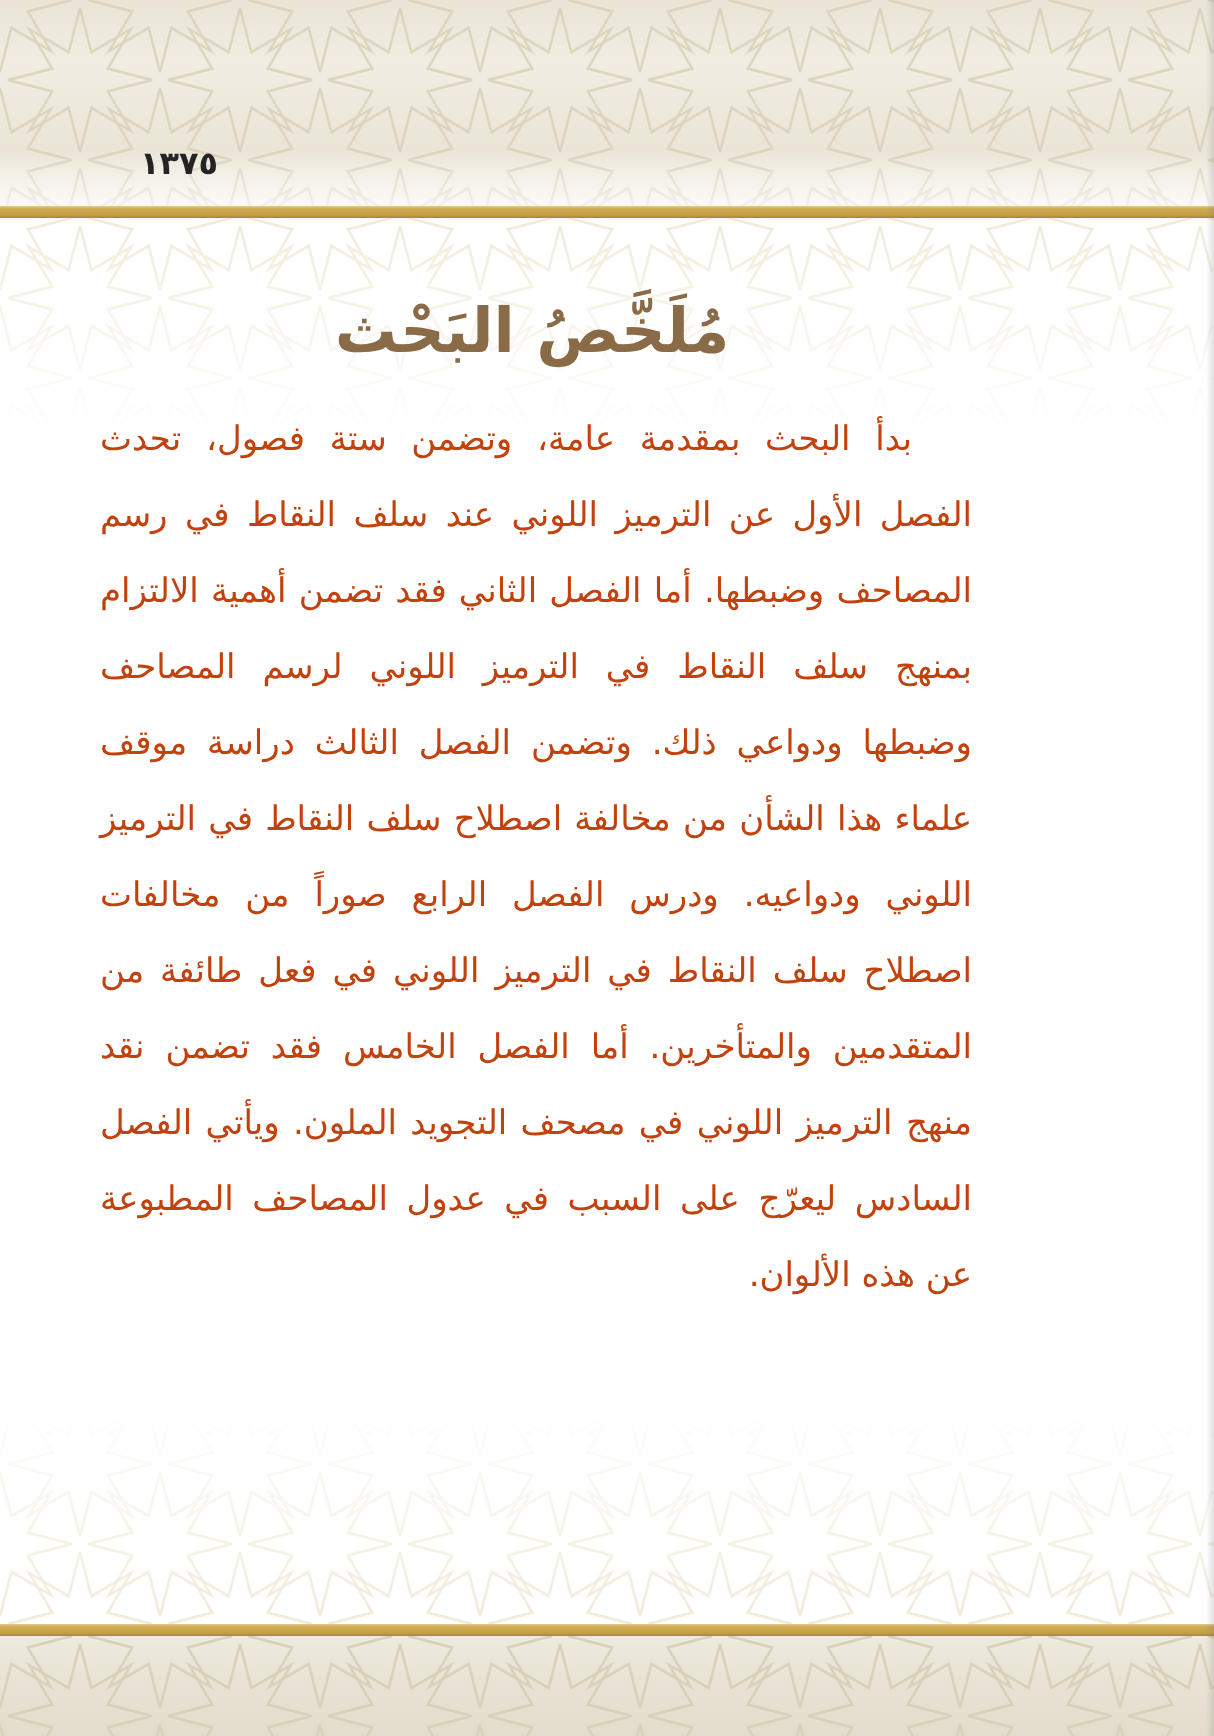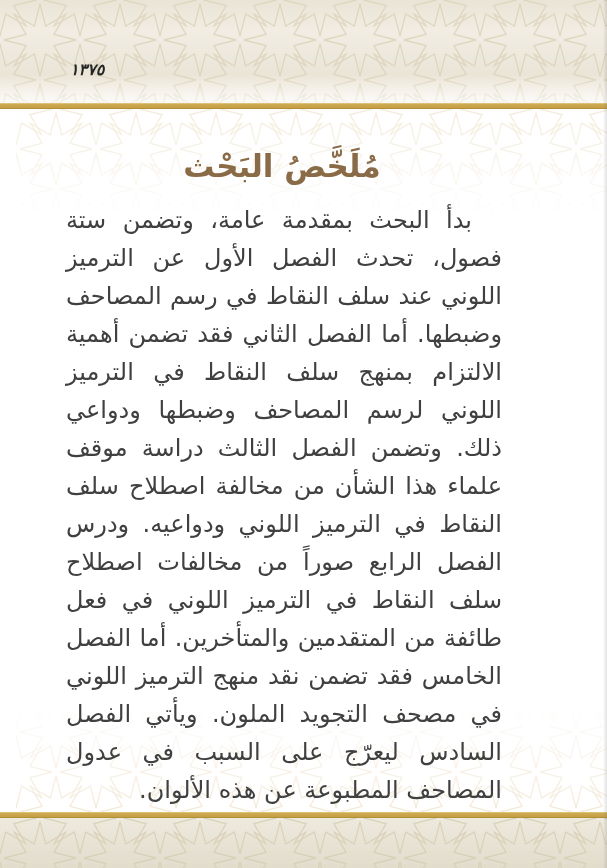--- a/index.html
+++ b/index.html
@@ -15,41 +15,41 @@
   .top-band{
     position:absolute;top:0;left:0;width:607px;height:103px;
     background:linear-gradient(180deg,#e9e4d6 0%,#f1ede3 30%,#eae5d7 72%,#f5f1e8 100%);
   }
   .top-band .pattern-svg{position:absolute;inset:0;opacity:.85;}
   .top-band .glow{
     position:absolute;left:0;bottom:0;width:100%;height:26px;
     background:linear-gradient(180deg,rgba(255,255,255,0) 0%,rgba(255,255,255,.65) 100%);
   }
   .header-row{
-    position:absolute;left:0;bottom:22px;width:100%;height:34px;font-style:italic;
+    position:absolute;left:0;bottom:10px;width:100%;height:34px;
   }
   .page-number{
     position:absolute;left:70px;bottom:2px;
     font-size:16px;font-weight:bold;color:#242424;letter-spacing:1px;
   }
   .running-title{
     position:absolute;right:18px;bottom:0;
     font-size:14px;font-weight:bold;color:#3a3a3a;
     white-space:nowrap;
   }
   
   .gold-rule{
     position:absolute;left:0;width:607px;height:6px;
     background:linear-gradient(180deg,#e3cc8a 0%,#cda94f 25%,#c5a047 75%,#a8852f 100%);
   }
   .gold-rule.top{top:103px;}
   .gold-rule.bottom{top:812px;}
   
   .main{
-    position:absolute;top:109px;left:16px;width:532px;height:703px;
+    position:absolute;top:109px;left:0;width:532px;height:703px;
     background:#ffffff;
   }
   .faint-top{position:absolute;top:0;left:0;width:607px;height:118px;}
   .faint-top .fade{
     position:absolute;inset:0;
     background:linear-gradient(180deg,rgba(255,255,255,0) 0%,#ffffff 92%);
   }
   .faint-bottom{position:absolute;bottom:0;left:0;width:607px;height:120px;}
   .faint-bottom .fade{
     position:absolute;inset:0;
@@ -59,23 +59,23 @@
     position:relative;
     margin:34px auto 0 auto;
     text-align:center;
     font-size:31px;font-weight:bold;
     color:#8a6b47;
     height:46px;line-height:46px;
   }
   .body-paragraph{
     position:relative;
     margin:12px 46px 0 50px;
-    font-size:24px;
+    font-size:17px;
     line-height:38px;
-    color:#404040;
+    color:#c2410c;
     text-align:justify;
     text-justify:inter-word;
     text-indent:30px;
   }
   
   .bottom-band{
     position:absolute;top:818px;left:0;width:607px;height:50px;
     background:linear-gradient(180deg,#edeade 0%,#e8e3d5 45%,#e2dccc 100%);
   }
   .bottom-band .pattern-svg{position:absolute;inset:0;opacity:.9;}

